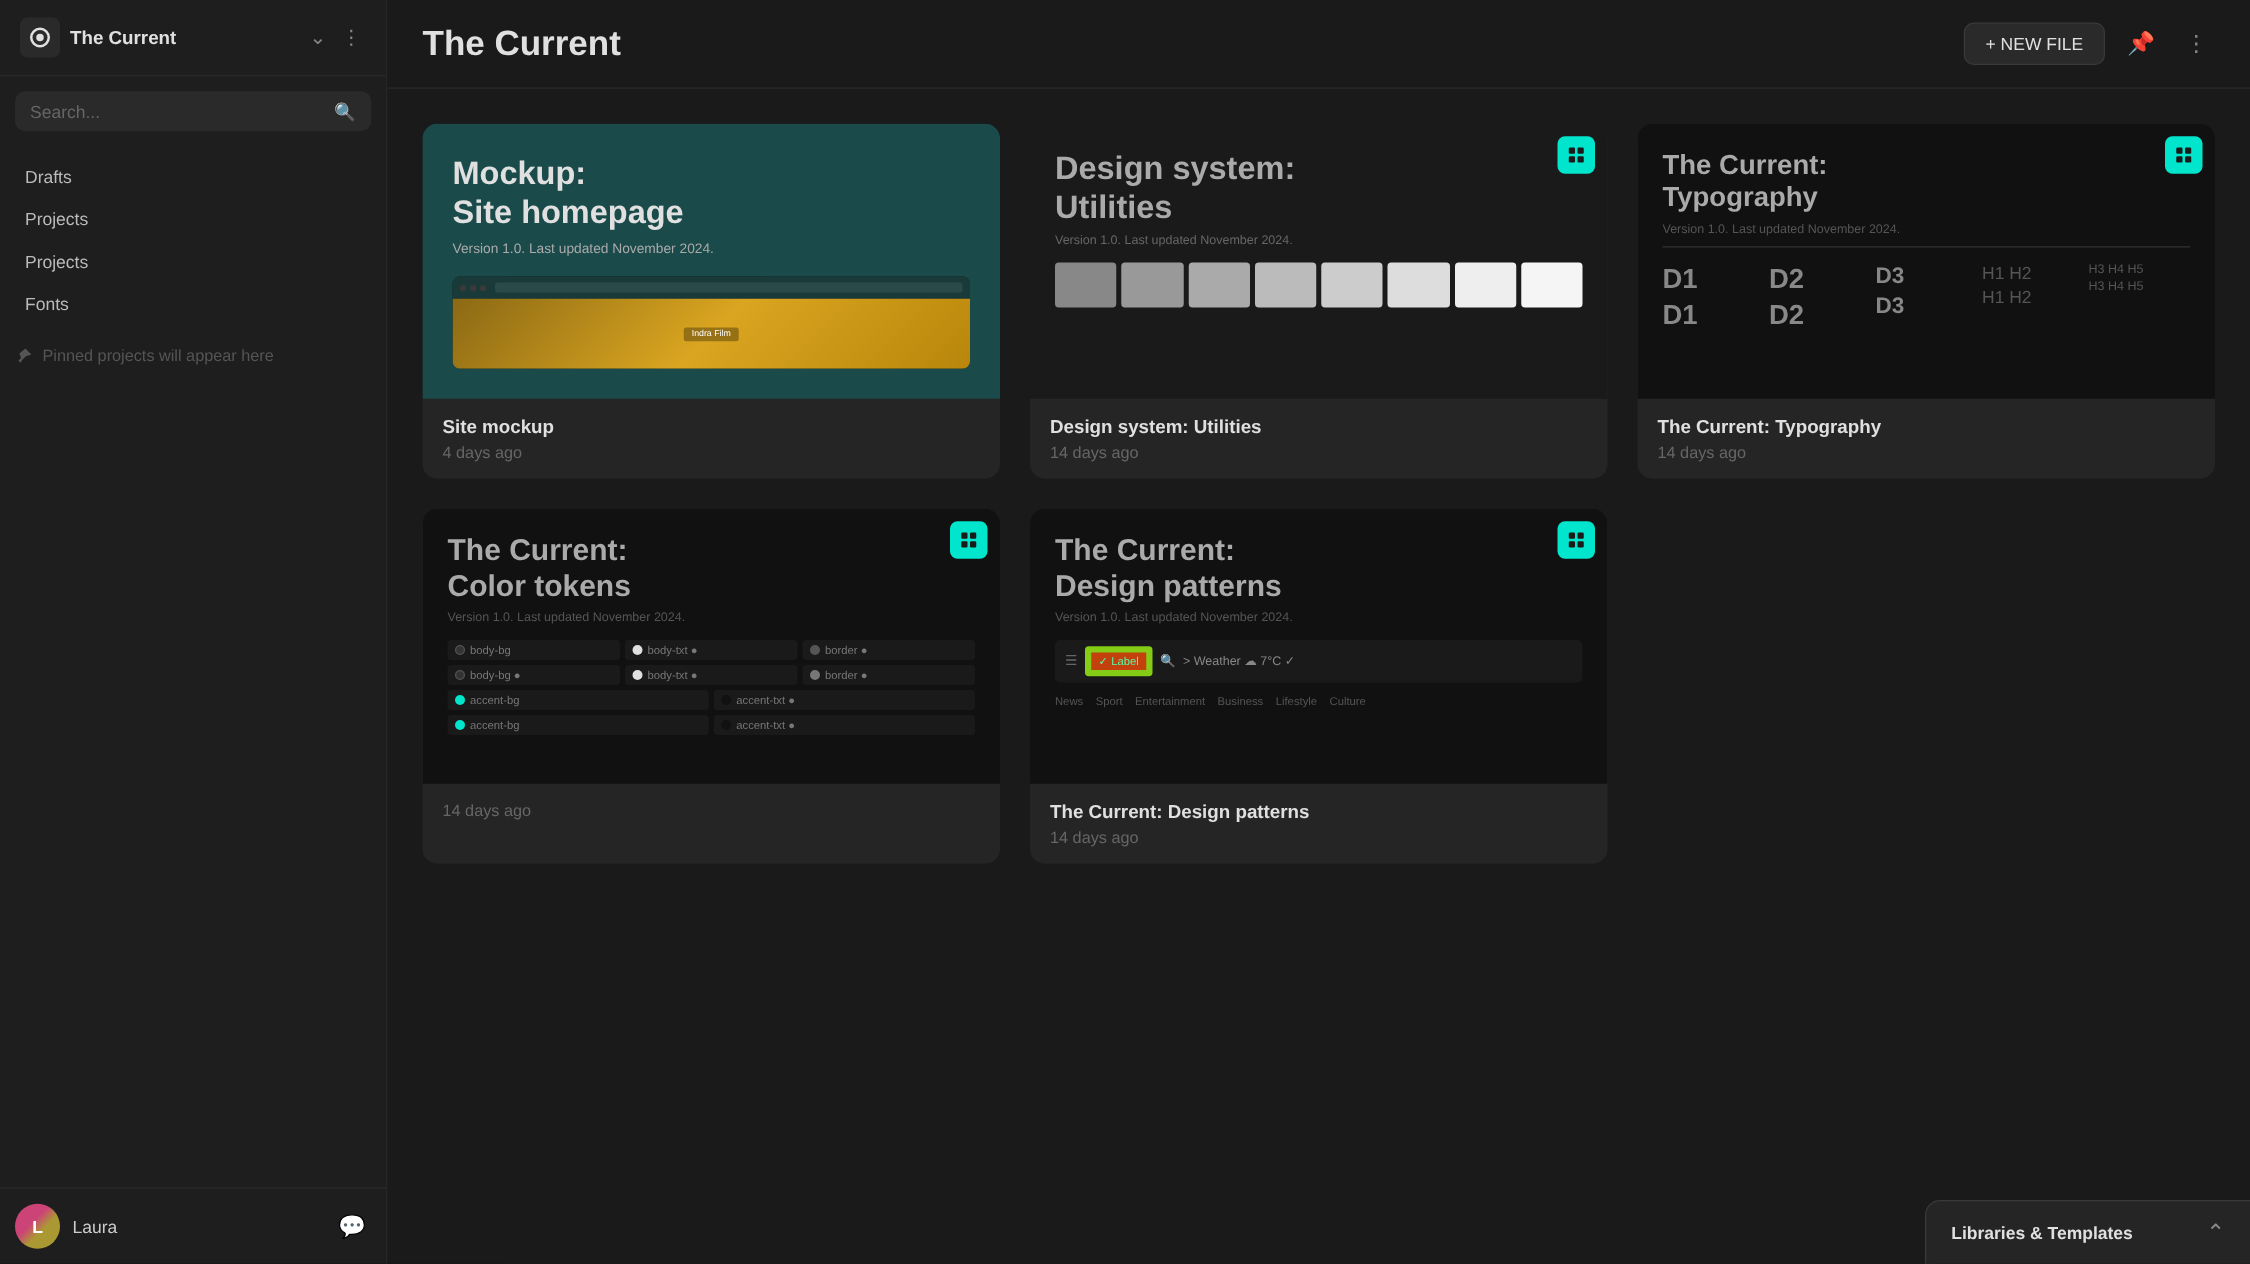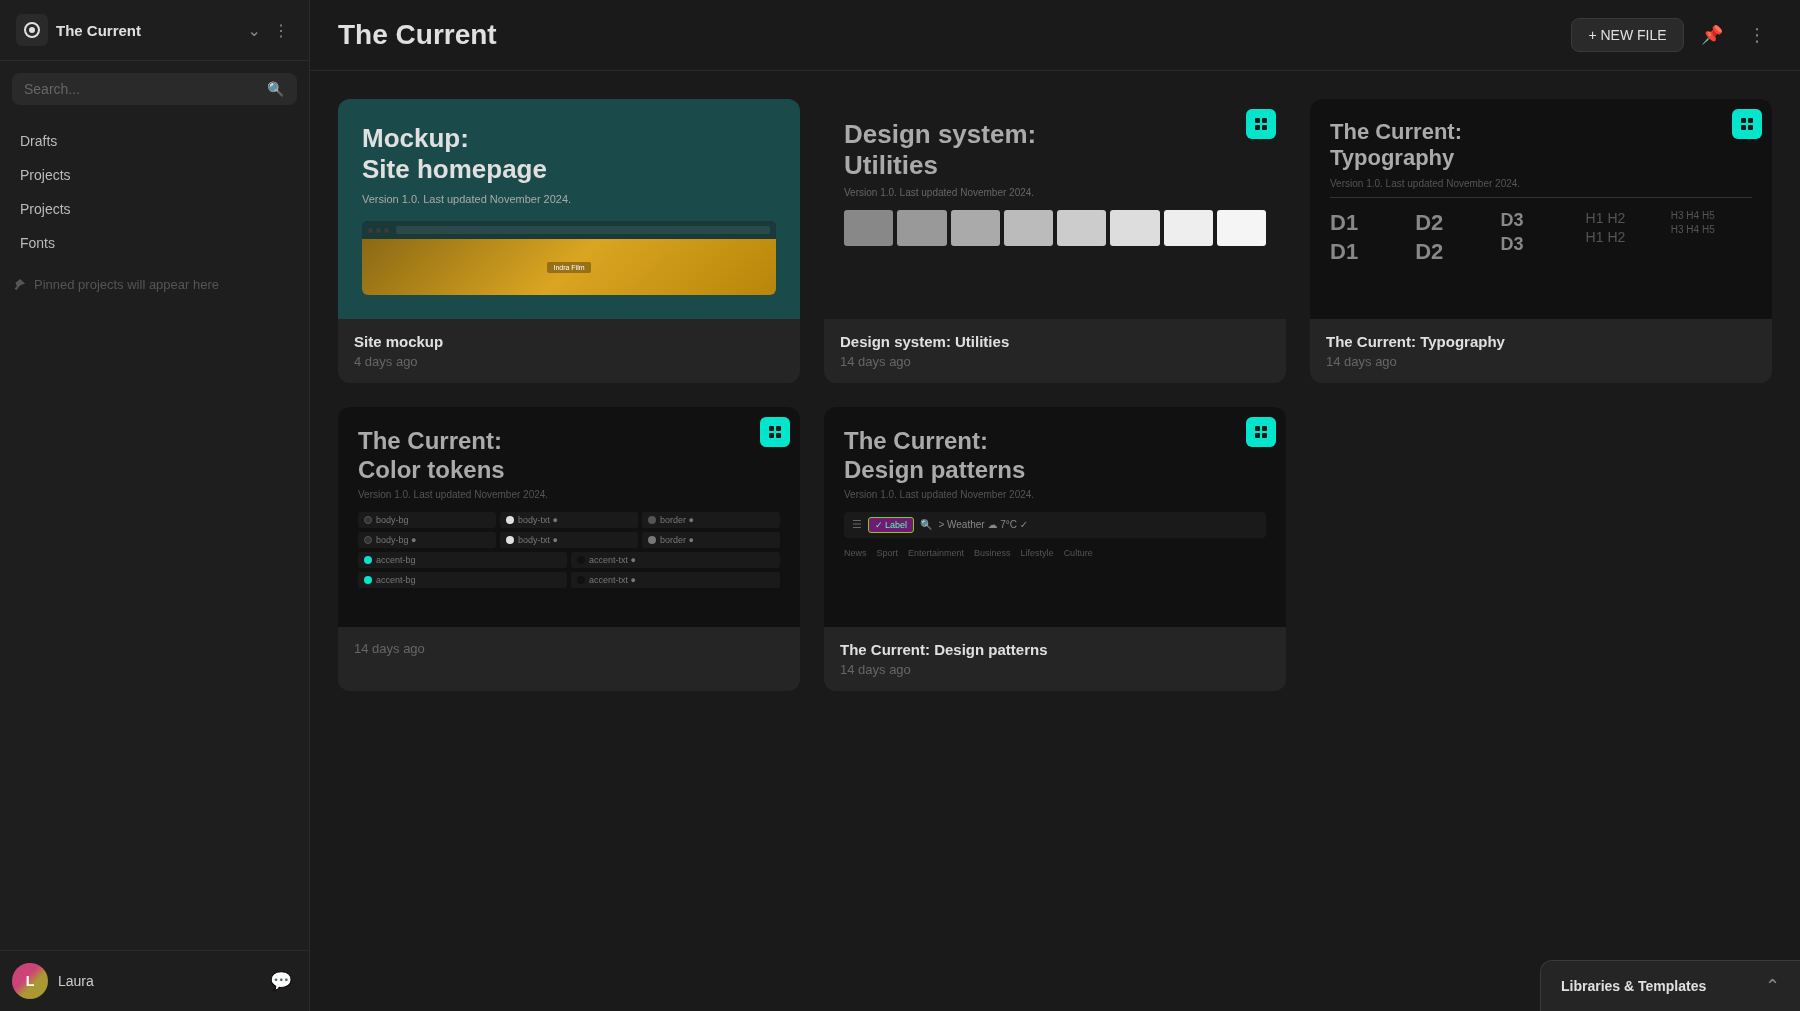--- a/index.html
+++ b/index.html
@@ -462,26 +462,26 @@
     .pattern-bar {
       display: flex;
       align-items: center;
       gap: 6px;
       background: #1a1a1a;
       padding: 5px 8px;
       border-radius: 4px;
     }
 
     .pattern-tag {
-      background: #701a75;
+      background: #c2410c;
       color: #5fa;
       font-size: 9px;
       padding: 2px 6px;
       border-radius: 3px;
-      border: 1px solid #84cc16;
+      border: 5px solid #84cc16;
     }
 
     .pattern-nav {
       display: flex;
       gap: 10px;
       padding: 4px 0;
     }
 
     .pattern-nav-item {
       font-size: 9px;

